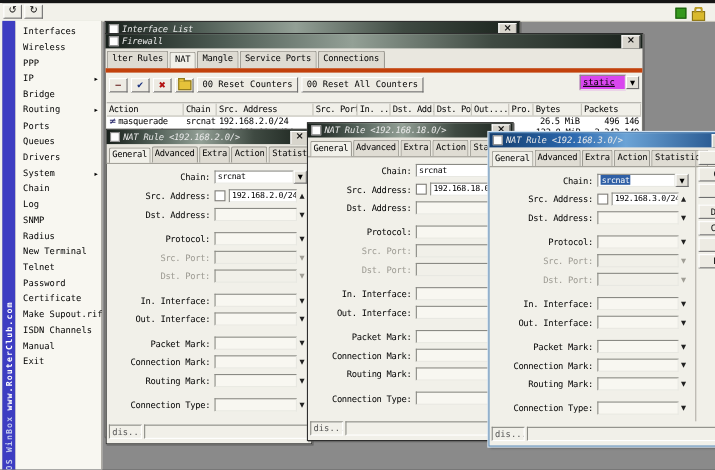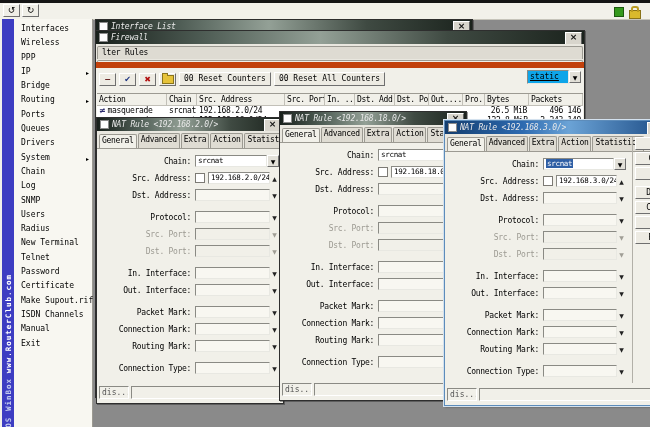--- a/index.html
+++ b/index.html
@@ -30,36 +30,36 @@
   .tbar{height:13px;background:linear-gradient(90deg,#18201b,#4e5c54 22%,#93a096 46%,#3f4a42 72%,#1a221c);
         color:#e9e9e9;display:flex;align-items:center;padding:0 2px;position:relative;overflow:hidden;}
   .tbar.active{background:linear-gradient(90deg,#133d6e,#2d6ab0 35%,#6ba3d6 56%,#1d4c85);}
   .wicon{width:7px;height:7px;background:#fdfdfd;border:1px solid #8a8a8a;margin:0 3px 0 1px;flex:none;}
   .ttext{white-space:nowrap;letter-spacing:-0.2px;font-style:italic;}
   .xbtn{position:absolute;right:2px;top:1px;width:15px;height:11px;background:#d8d5cc;border:1px solid;border-color:#fff #5f5f5f #5f5f5f #fff;
         color:#111;font-size:9px;line-height:9px;text-align:center;font-weight:bold;font-family:"DejaVu Sans",sans-serif;}
   
   #fw-win{left:95px;top:30px;width:490px;height:368px;z-index:2;}
   #iface-win{left:95px;top:19px;width:378px;height:26px;z-index:1;}
-  .fw-tabs{height:16px;background:#e9e7df;border-bottom:6px solid #c2410c;display:flex;padding:2px 0 0 1px;overflow:hidden;flex-direction:column;}
+  .fw-tabs{height:16px;background:#e9e7df;border-bottom:4px solid #c2410c;display:flex;padding:2px 0 0 1px;overflow:hidden;}
   .ftab{padding:0 4px;margin-right:1px;border:1px solid #9c9a92;border-bottom:none;background:#dedbd2;line-height:12px;
         border-radius:2px 2px 0 0;white-space:nowrap;letter-spacing:-0.2px;}
   .ftab.active{background:#f1f0e9;position:relative;top:1px;}
   .fw-toolbar{height:18px;display:flex;align-items:center;padding:2px 3px;gap:3px;position:relative;}
   .sbtn{width:17px;height:13px;border:1px solid;border-color:#fff #6f6f6f #6f6f6f #fff;background:#edebe3;text-align:center;
         line-height:11px;font-size:8px;flex:none;font-family:"DejaVu Sans",sans-serif;padding:0;}
   .glyph-minus{color:#5d1010;font-weight:bold;}
   .glyph-check{color:#18307e;}
   .glyph-cross{color:#b31111;font-weight:bold;}
   .foldericon{display:inline-block;width:10px;height:7px;background:#e6c33a;border:1px solid #8a751c;position:relative;top:1px;}
   .foldericon:before{content:'';position:absolute;top:-3px;left:-1px;width:4px;height:2px;background:#e6c33a;border:1px solid #8a751c;border-bottom:none;}
   .txtbtn{height:14px;border:1px solid;border-color:#fff #6f6f6f #6f6f6f #fff;background:#edebe3;padding:0 4px;line-height:12px;
           font-size:8px;white-space:nowrap;font-family:inherit;}
   .combo{display:flex;align-items:center;}
-  .combo .cfield{width:36px;height:12px;background:#0ea5e9;border:1px solid;border-color:#8a8a84 #e8e8e2 #e8e8e2 #8a8a84;line-height:11px;padding:0 2px;text-decoration:underline;}
+  .combo .cfield{width:36px;height:12px;background:#d946ef;border:1px solid;border-color:#8a8a84 #e8e8e2 #e8e8e2 #8a8a84;line-height:11px;padding:0 2px;text-decoration:underline;}
   .arrbtn{width:12px;height:12px;border:1px solid;border-color:#fff #6f6f6f #6f6f6f #fff;background:#e2e0d8;font-size:6px;text-align:center;
           line-height:11px;flex:none;font-family:"DejaVu Sans",sans-serif;padding:0;}
   #static-combo{position:absolute;right:3px;top:2px;}
   .fw-table{position:absolute;left:1px;right:1px;top:62px;bottom:1px;background:#fff;border-top:1px solid #9c9a92;overflow:hidden;}
   .tgrid{display:grid;grid-template-columns:70px 30px 88px 40px 30px 40px 34px 34px 22px 44px 1fr;}
   .hrow{background:#f1f0e9;border-bottom:1px solid #c2c0b8;height:11px;}
   .hcell{border-right:1px solid #c2c0b8;padding:0 2px;line-height:11px;white-space:nowrap;overflow:hidden;letter-spacing:-0.4px;}
   .trow{height:10px;}
   .trow.selected{background:#b9cfe8;}
   .tcell{padding:0 2px;line-height:10px;white-space:nowrap;overflow:hidden;letter-spacing:-0.3px;}
@@ -129,21 +129,20 @@
       <div class="mitem"><span>IP</span><span class="arr">▸</span></div>
       <div class="mitem"><span>Bridge</span></div>
       <div class="mitem"><span>Routing</span><span class="arr">▸</span></div>
       <div class="mitem"><span>Ports</span></div>
       <div class="mitem"><span>Queues</span></div>
       <div class="mitem"><span>Drivers</span></div>
       <div class="mitem"><span>System</span><span class="arr">▸</span></div>
       <div class="mitem"><span>Chain</span></div>
       <div class="mitem"><span>Log</span></div>
       <div class="mitem"><span>SNMP</span></div>
-      <div class="mitem"><span>Users</span></div>
       <div class="mitem"><span>Radius</span></div>
       <div class="mitem"><span>New Terminal</span></div>
       <div class="mitem"><span>Telnet</span></div>
       <div class="mitem"><span>Password</span></div>
       <div class="mitem"><span>Certificate</span></div>
       <div class="mitem"><span>Make Supout.rif</span></div>
       <div class="mitem"><span>ISDN Channels</span></div>
       <div class="mitem"><span>Manual</span></div>
       <div class="mitem"><span>Exit</span></div>
     </div>

